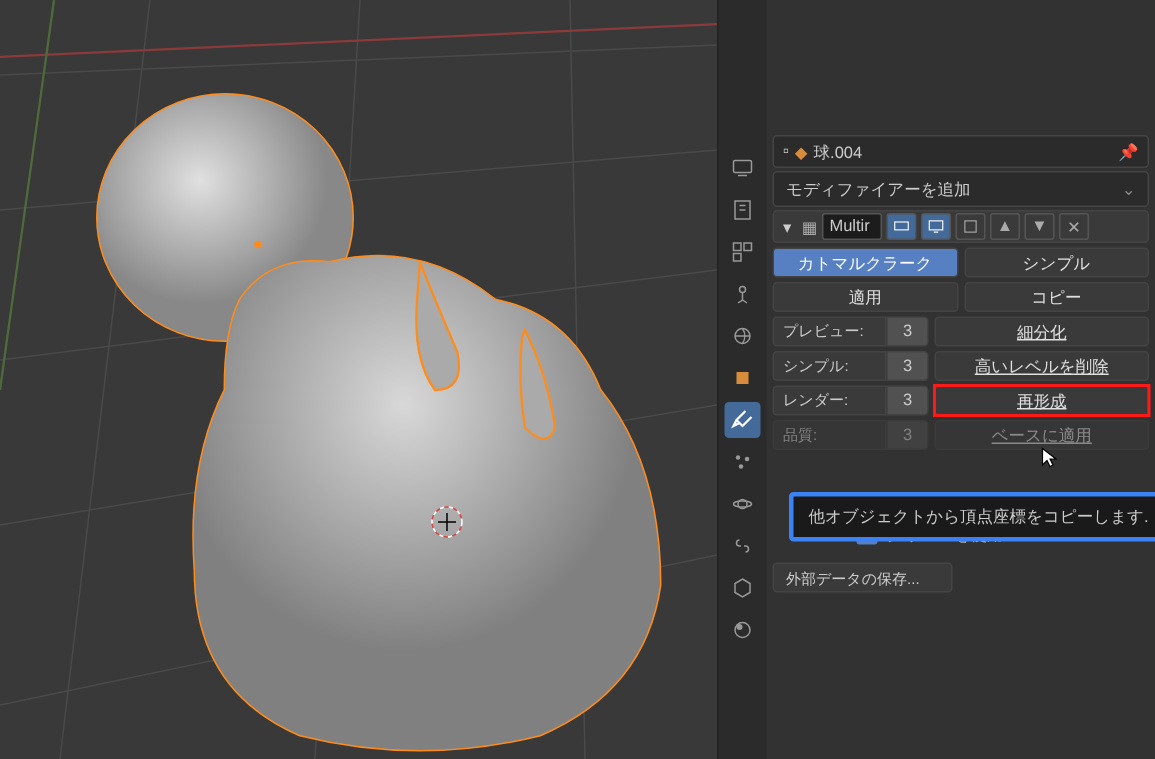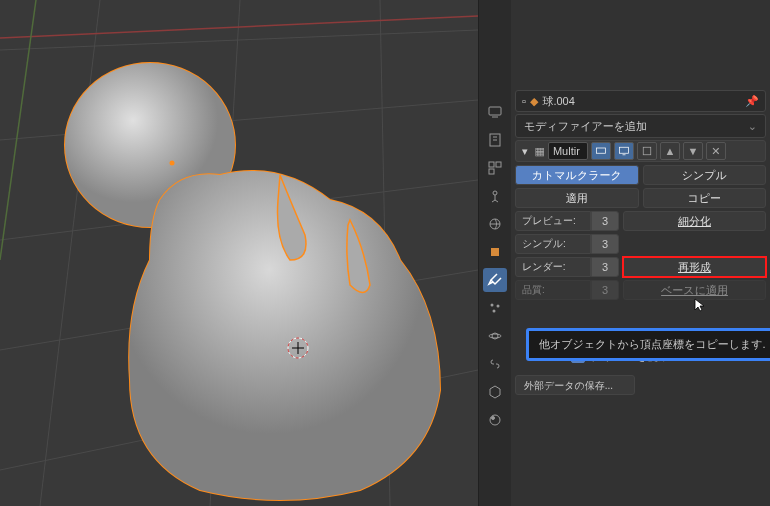--- a/index.html
+++ b/index.html
@@ -248,20 +248,23 @@
         </div>
     </div>
 
     <div class="setting-row">
       <div class="label-cell">
           <span>シンプル:</span>
         </div>
       <div class="val-cell">
           <span>3</span>
         </div>
+      <div class="btn hollow action-btn">
+          <span>高いレベルを削除</span>
+        </div>
     </div>
 
     <div class="setting-row">
       <div class="label-cell">
           <span>レンダー:</span>
         </div>
       <div class="val-cell">
           <span>3</span>
         </div>
       <div class="btn hollow action-btn highlight-red">

